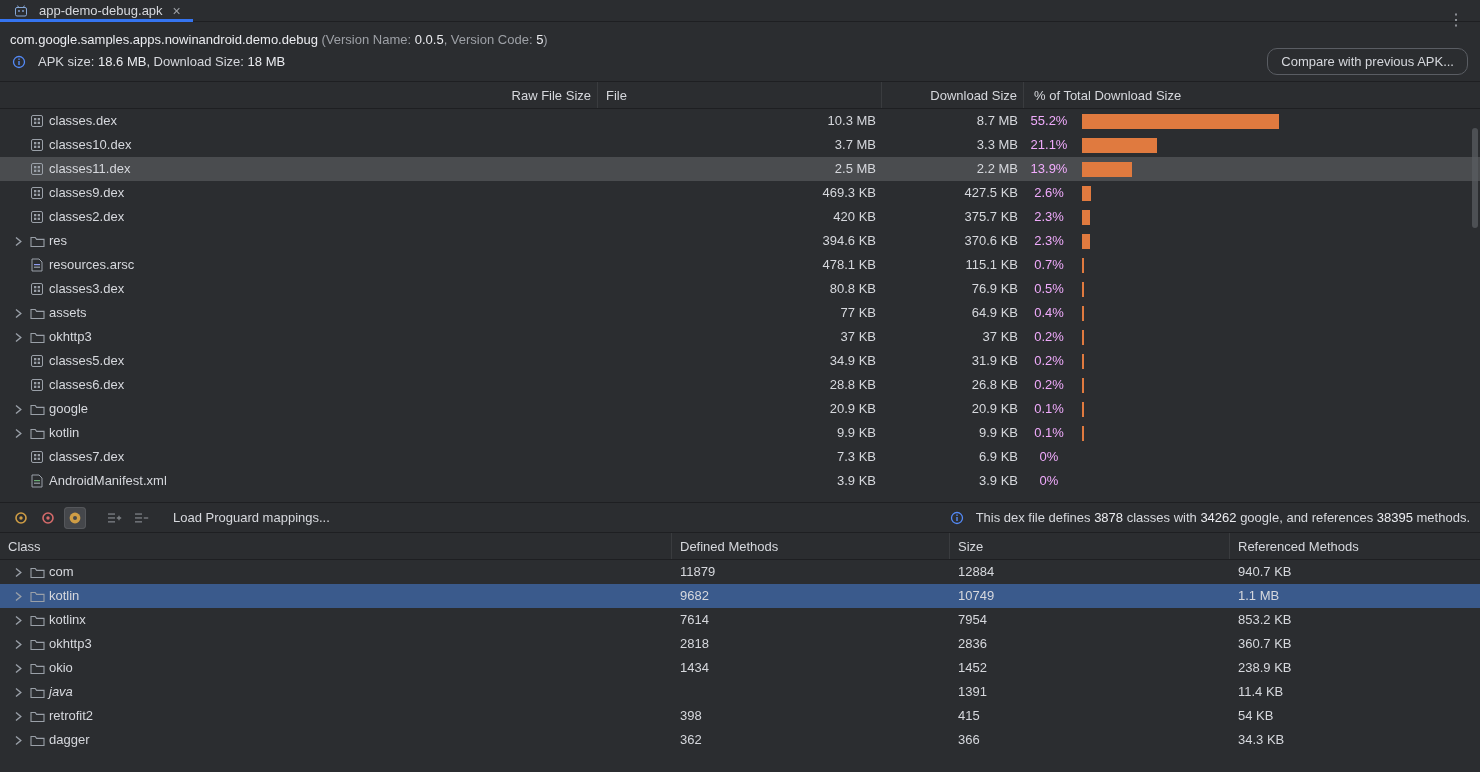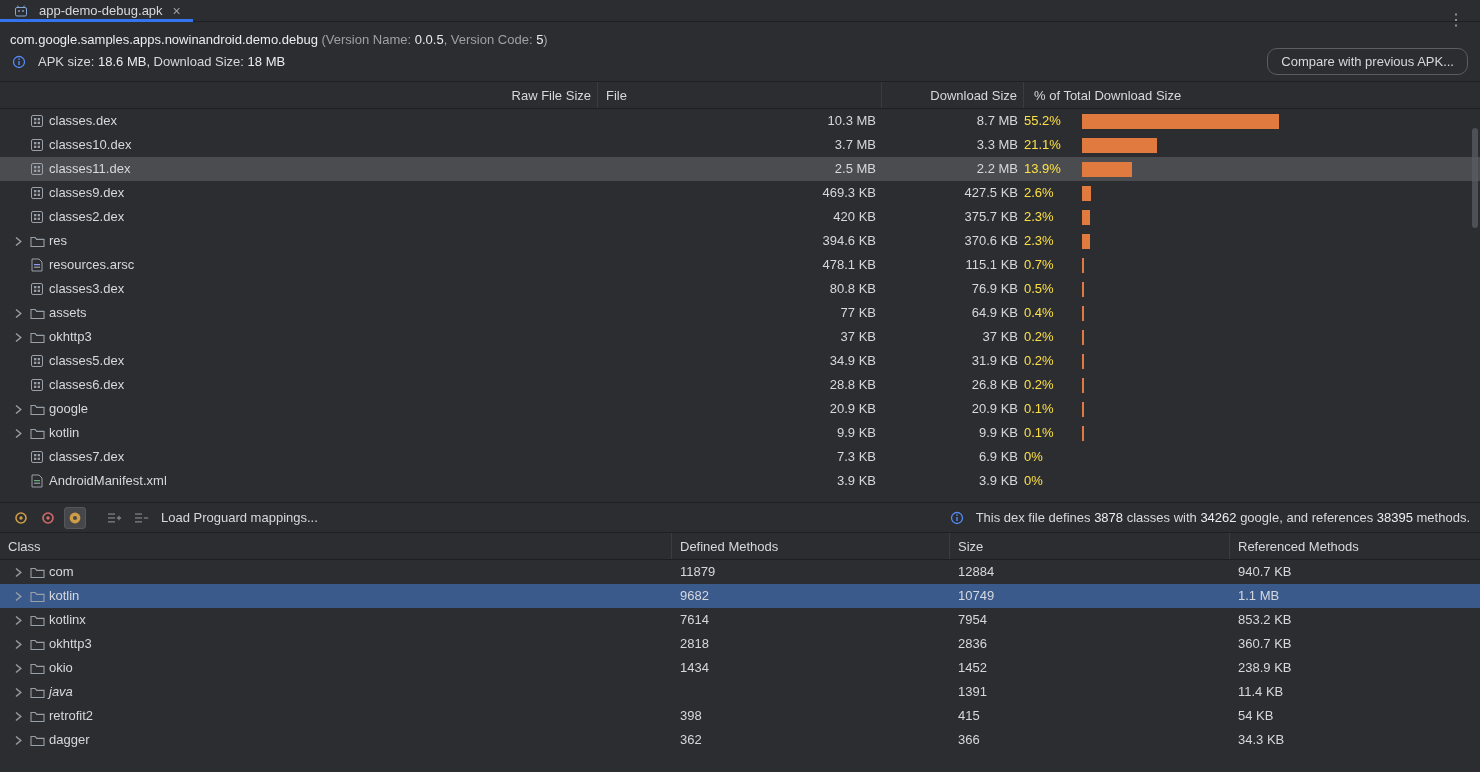--- a/index.html
+++ b/index.html
@@ -39,30 +39,30 @@
   .hc-right { text-align:right; }
   .hc-pct { padding-left:10px !important; }
   .trow { height:24px; line-height:24px; white-space:nowrap; }
   .sel-gray { background:var(--sel-gray,#4a4c4f); }
   .sel-blue { background:var(--sel-blue,#3a5a8c); }
   .cell-file { display:flex; align-items:center; padding-left:8px; overflow:hidden; }
   .chev { width:20px; flex:0 0 20px; display:flex; align-items:center; justify-content:center; }
   .icn { width:18px; flex:0 0 18px; display:flex; align-items:center; justify-content:center; margin-right:3px; }
   .cell-num { text-align:right; padding-right:6px; }
   .cell-pct { display:flex; align-items:center; }
-  .pct-label { width:50px; flex:0 0 50px; text-align:left; color:#fde047; }
+  .pct-label { width:50px; flex:0 0 50px; text-align:center; color:#f0abfc; }
   .bar { height:15px; background:var(--bar,#e07a3f); margin-left:8px; flex:0 0 auto; }
   .spacer { height:9px; }
 
   
   .toolbar { height:30px; border-top:1px solid #1e1f22; display:flex; align-items:center; padding:0 10px; }
   .tb-btn { width:22px; height:22px; border-radius:4px; display:flex; align-items:center; justify-content:center; margin-right:5px; }
   .tb-btn.pressed { background:#45474b; box-shadow:inset 0 0 0 1px #55575b; }
   .tb-gap { width:12px; }
-  .proguard { margin-left:4px; color:#d6d8dd; }
+  .proguard { margin-left:16px; color:#d6d8dd; }
   .dex-info { margin-left:auto; display:flex; align-items:center; gap:7px; padding-right:0; white-space:nowrap; }
 
   
   .grid-class { display:grid; grid-template-columns:672px 278px 280px 1fr; }
   .cell-left { padding-left:8px; overflow:hidden; white-space:nowrap; }
   .italic { font-style:italic; }
 
   
   .vscroll-thumb { position:absolute; right:2px; top:128px; width:6px; height:100px; border-radius:3px; background:#595c60; opacity:.75; }
 </style>

